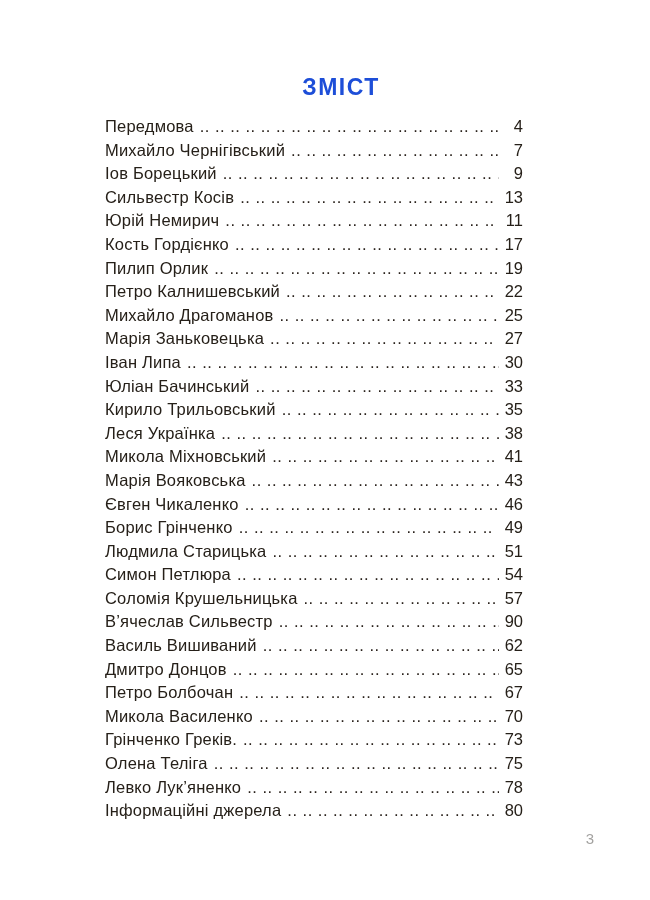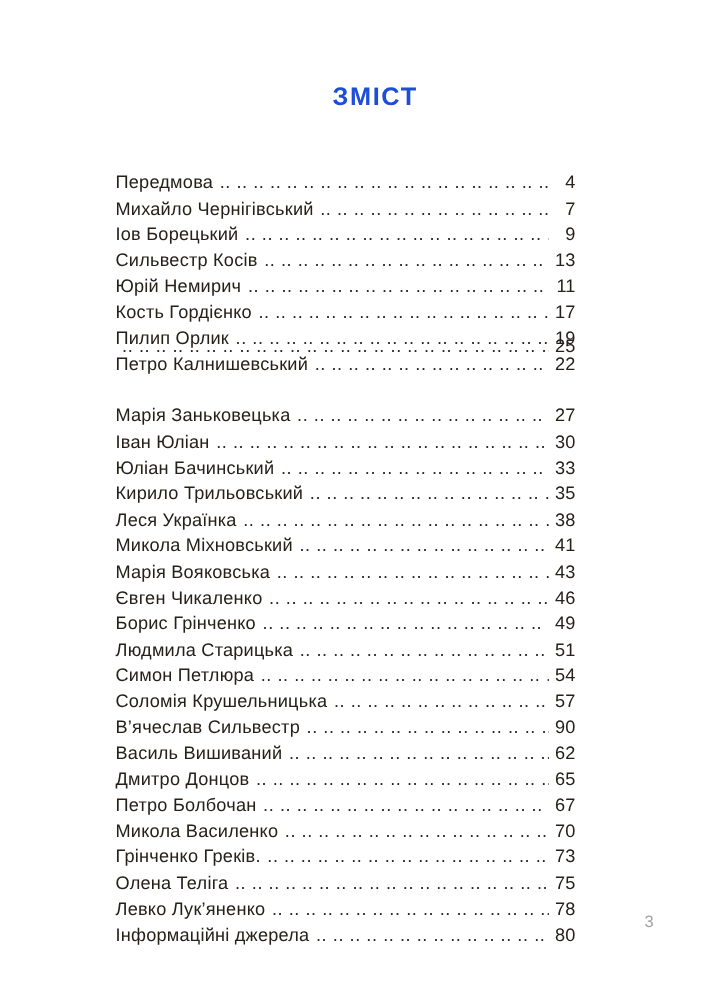--- a/index.html
+++ b/index.html
@@ -42,21 +42,20 @@
     display: flex;
     align-items: baseline;
     height: 23.6px;
     line-height: 23.6px;
     font-size: 16.5px;
     white-space: nowrap;
   }
   .label {
     flex: 0 0 auto;
     letter-spacing: 0.2px;
-    margin-top: 40px;
   }
   .leader {
     flex: 1 1 auto;
     overflow: hidden;
     white-space: nowrap;
     padding-left: 6px;
     padding-right: 6px;
     letter-spacing: 0.5px;
     color: #2a221c;
   }
@@ -123,32 +122,33 @@
     <span class="pagenum">19</span>
   </div>
 
   <div class="row">
     <span class="label">Петро Калнишевський</span>
     <span class="leader">.. .. .. .. .. .. .. .. .. .. .. .. .. .. .. .. .. .. .. .. .. .. .. .. .. .. .. .. .. .. .. .. .. .. .. .. .. .. .. .. .. .. .. .. .. .. .. .. .. .. .. .. .. .. .. .. .. .. .. .. </span>
     <span class="pagenum">22</span>
   </div>
 
   <div class="row">
+    <span class="label">Михайло Драгоманов</span>
     <span class="leader">.. .. .. .. .. .. .. .. .. .. .. .. .. .. .. .. .. .. .. .. .. .. .. .. .. .. .. .. .. .. .. .. .. .. .. .. .. .. .. .. .. .. .. .. .. .. .. .. .. .. .. .. .. .. .. .. .. .. .. .. </span>
     <span class="pagenum">25</span>
   </div>
 
   <div class="row">
     <span class="label">Марія Заньковецька</span>
     <span class="leader">.. .. .. .. .. .. .. .. .. .. .. .. .. .. .. .. .. .. .. .. .. .. .. .. .. .. .. .. .. .. .. .. .. .. .. .. .. .. .. .. .. .. .. .. .. .. .. .. .. .. .. .. .. .. .. .. .. .. .. .. </span>
     <span class="pagenum">27</span>
   </div>
 
   <div class="row">
-    <span class="label">Іван Юліан</span>
+    <span class="label">Іван Липа</span>
     <span class="leader">.. .. .. .. .. .. .. .. .. .. .. .. .. .. .. .. .. .. .. .. .. .. .. .. .. .. .. .. .. .. .. .. .. .. .. .. .. .. .. .. .. .. .. .. .. .. .. .. .. .. .. .. .. .. .. .. .. .. .. .. </span>
     <span class="pagenum">30</span>
   </div>
 
   <div class="row">
     <span class="label">Юліан Бачинський</span>
     <span class="leader">.. .. .. .. .. .. .. .. .. .. .. .. .. .. .. .. .. .. .. .. .. .. .. .. .. .. .. .. .. .. .. .. .. .. .. .. .. .. .. .. .. .. .. .. .. .. .. .. .. .. .. .. .. .. .. .. .. .. .. .. </span>
     <span class="pagenum">33</span>
   </div>
 

